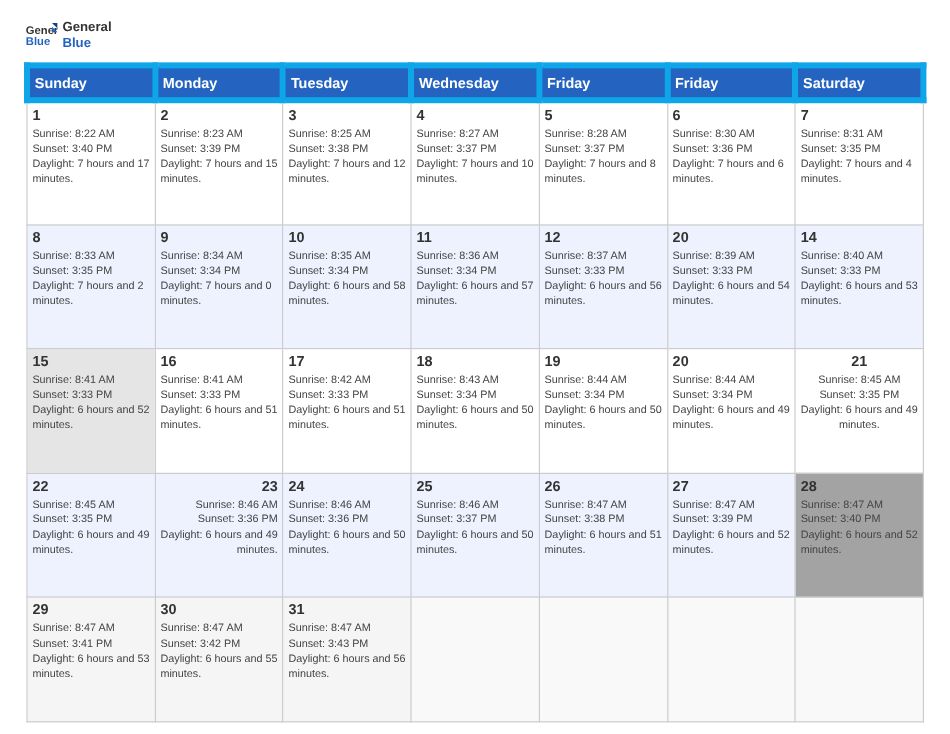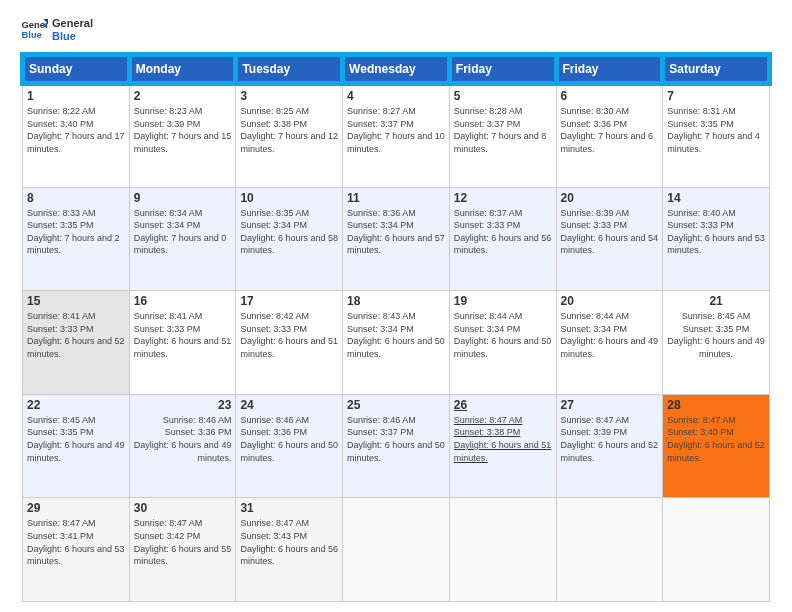--- a/index.html
+++ b/index.html
@@ -230,29 +230,29 @@
             <div class="cell-info">Sunrise: 8:46 AM<br>Sunset: 3:36 PM<br>Daylight: 6 hours and 49 minutes.</div>
           </td>
           <td style="background: rgb(238, 242, 255);">
             <span class="cell-day">24</span>
             <div class="cell-info">Sunrise: 8:46 AM<br>Sunset: 3:36 PM<br>Daylight: 6 hours and 50 minutes.</div>
           </td>
           <td style="background: rgb(238, 242, 255);">
             <span class="cell-day">25</span>
             <div class="cell-info">Sunrise: 8:46 AM<br>Sunset: 3:37 PM<br>Daylight: 6 hours and 50 minutes.</div>
           </td>
-          <td style="background: rgb(238, 242, 255); text-decoration: underline;">
+          <td style="background: rgb(238, 242, 255);">
             <span class="cell-day">26</span>
             <div class="cell-info">Sunrise: 8:47 AM<br>Sunset: 3:38 PM<br>Daylight: 6 hours and 51 minutes.</div>
           </td>
           <td style="background: rgb(238, 242, 255);">
             <span class="cell-day">27</span>
             <div class="cell-info">Sunrise: 8:47 AM<br>Sunset: 3:39 PM<br>Daylight: 6 hours and 52 minutes.</div>
           </td>
-          <td style="background: #f97316;">
+          <td style="background: #a3a3a3;">
             <span class="cell-day">28</span>
             <div class="cell-info">Sunrise: 8:47 AM<br>Sunset: 3:40 PM<br>Daylight: 6 hours and 52 minutes.</div>
           </td>
         </tr>
         <tr>
           <td style="background: rgb(245, 245, 245);">
             <span class="cell-day">29</span>
             <div class="cell-info">Sunrise: 8:47 AM<br>Sunset: 3:41 PM<br>Daylight: 6 hours and 53 minutes.</div>
           </td>
           <td style="background: rgb(245, 245, 245);">

